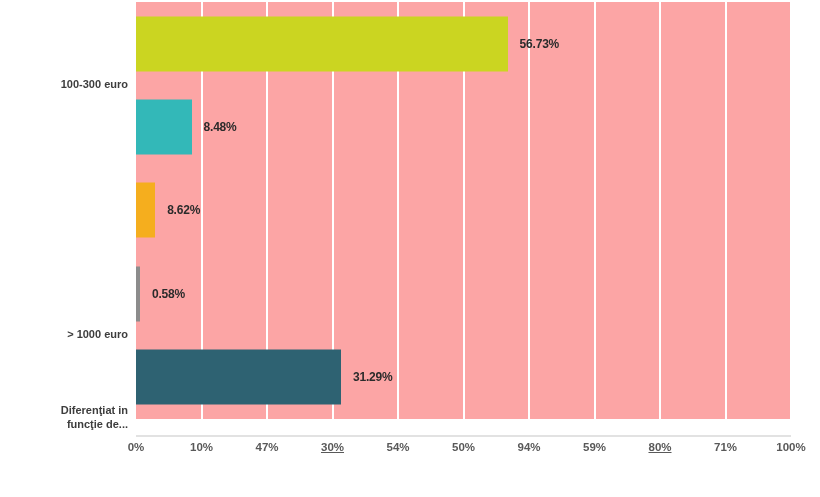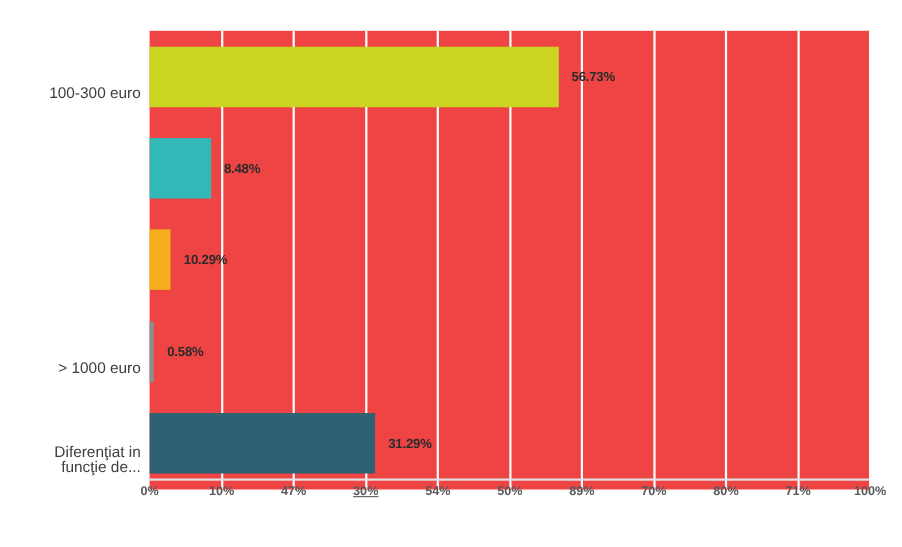--- a/index.html
+++ b/index.html
@@ -18,24 +18,24 @@
     position: relative;
     width: 820px;
     height: 497px;
     background: #ffffff;
   }
 
   
   #plot-area {
     position: absolute;
     left: 136px;
-    top: 28px;
+    top: 2px;
     width: 655px;
     height: 417px;
-    background: #ef4444;
+    background: #fca5a5;
     box-sizing: border-box;
     text-align: right;
   }
 
   .gridline {
     position: absolute;
     top: 0;
     bottom: 0;
     width: 2px;
     background: #ffffff;
@@ -78,22 +78,22 @@
     white-space: nowrap;
     letter-spacing: -0.2px;
   }
 
   
   .cat-label {
     position: absolute;
     right: 0;
     width: 126px;
     text-align: right;
-    font-size: 14px;
-    font-weight: normal;
+    font-size: 11px;
+    font-weight: bold;
     color: #3d3d3d;
     line-height: 14px;
     white-space: pre-line;
     margin-top: 48px;
   }
 
   #cat-labels {
     position: absolute;
     left: 0;
     top: 18px;
@@ -149,21 +149,21 @@
       <div class="bar-row" style="top: 0px; height: 83.4px;">
         <div class="bar" title="100-300 euro 56.73%" style="background: rgb(203, 213, 33); width: 371.581px;"></div>
         <div class="bar-value" style="left: 383.581px;">56.73%</div>
       </div>
       <div class="bar-row" style="top: 83.4px; height: 83.4px;">
         <div class="bar" title="300-500 euro 8.48%" style="background: rgb(51, 184, 184); width: 55.544px;"></div>
         <div class="bar-value" style="left: 67.544px;">8.48%</div>
       </div>
       <div class="bar-row" style="top: 166.8px; height: 83.4px;">
         <div class="bar" title="500-1000 euro 2.92%" style="background: rgb(245, 174, 30); width: 19.126px;"></div>
-        <div class="bar-value" style="left: 31.126px;">10.29%</div>
+        <div class="bar-value" style="left: 31.126px;">8.62%</div>
       </div>
       <div class="bar-row" style="top: 250.2px; height: 83.4px;">
         <div class="bar" title="&gt; 1000 euro 0.58%" style="background: rgb(140, 140, 140); width: 4px;"></div>
         <div class="bar-value" style="left: 16px;">0.58%</div>
       </div>
       <div class="bar-row" style="top: 333.6px; height: 83.4px;">
         <div class="bar" title="Diferenţiat in funcţie de... 31.29%" style="background: rgb(46, 98, 114); width: 204.95px;"></div>
         <div class="bar-value" style="left: 216.95px;">31.29%</div>
       </div>
     </div>
@@ -183,20 +183,20 @@
       </div>
     </div>
 
   <div id="x-ticks">
       <div class="x-tick" style="left: 0px;">0%</div>
       <div class="x-tick" style="left: 65.5px;">10%</div>
       <div class="x-tick" style="left: 131px;">47%</div>
       <div class="x-tick" style="left: 196.5px; text-decoration: underline;">30%</div>
       <div class="x-tick" style="left: 262px;">54%</div>
       <div class="x-tick" style="left: 327.5px;">50%</div>
-      <div class="x-tick" style="left: 393px;">89%</div>
-      <div class="x-tick" style="left: 458.5px;">70%</div>
-      <div class="x-tick" style="left: 524px;">80%</div>
+      <div class="x-tick" style="left: 393px;">94%</div>
+      <div class="x-tick" style="left: 458.5px;">59%</div>
+      <div class="x-tick" style="left: 524px; text-decoration: underline;">80%</div>
       <div class="x-tick" style="left: 589.5px;">71%</div>
       <div class="x-tick" style="left: 655px;">100%</div>
     </div>
 
 </div>
 
 </body></html>

